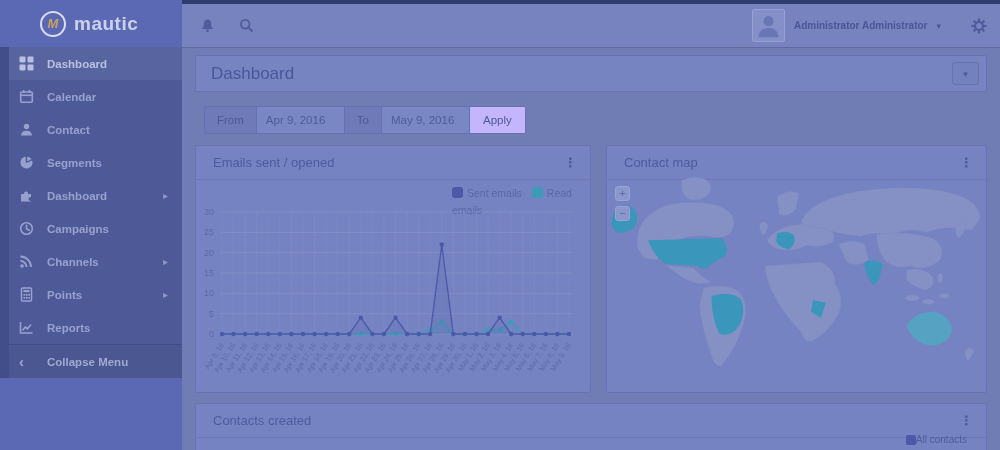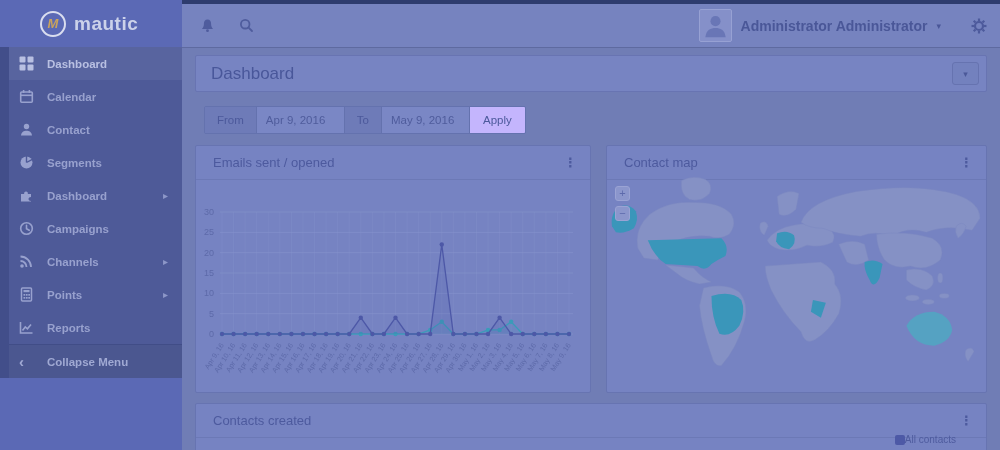--- a/index.html
+++ b/index.html
@@ -27,21 +27,21 @@
   .collapse-item .mi-icon { font-size:15px; font-weight:bold; line-height:10px; }
 
   
   .topbar { position:absolute; left:182px; top:0; width:818px; height:47px; background:#7683bf;
     border-top:4px solid #2e3c6e; display:flex; align-items:center; padding:0 12px 0 18px;
     box-shadow:0 1px 0 rgba(40,50,100,.25); }
   .tb-icon { color:#4f5c9d; margin-right:24px; cursor:pointer; display:flex; }
   .tb-right { margin-left:auto; display:flex; align-items:center; gap:9px; }
   .avatar { width:33px; height:33px; background:#8590c9; border:1px solid #97a1d3; border-radius:2px;
     display:flex; align-items:center; justify-content:center; cursor:pointer; }
-  .user-name { font-size:14px; font-weight:bold; color:#4a5798; cursor:pointer; }
+  .user-name { font-size:10px; font-weight:bold; color:#4a5798; cursor:pointer; }
   .caret { font-size:9px; color:#4a5798; }
   .gear { margin-left:20px; color:#4d5a9c; cursor:pointer; display:flex; }
 
   
   .content { position:absolute; left:182px; top:47px; width:818px; height:403px; overflow:hidden; }
   .page-header { position:absolute; left:13px; top:8px; width:792px; height:37px; background:#7784c2;
     border:1px solid #6874b2; border-radius:2px; display:flex; align-items:center; padding:0 7px 0 15px; }
   .page-title { font-size:17px; color:#49579a; font-weight:500; }
   .ph-btn { margin-left:auto; width:27px; height:23px; border:1px solid #6673b0; background:#7381be;
     border-radius:3px; color:#4b5899; font-size:9px; display:flex; align-items:center; justify-content:center; cursor:pointer; }
@@ -71,21 +71,21 @@
   .leg-box { display:inline-block; width:11px; height:11px; border-radius:3px; margin:0 4px -1px 10px; }
   .leg-item:first-child .leg-box { margin-left:0; }
 
   .chart-svg { position:absolute; left:0; top:56px; }
 
   .map-svg { position:absolute; left:3px; top:30px; }
   .map-zoom { position:absolute; left:8px; width:15px; height:15px; background:#8b96cc; border:1px solid #9aa3d4;
     border-radius:3px; color:#5d6aac; font-size:11px; line-height:13px; text-align:center; cursor:pointer; }
   .zoom-in { top:40px; } .zoom-out { top:60px; }
 
-  .contacts-legend { position:absolute; right:30px; top:30px; display:flex; align-items:center; gap:0; }
+  .contacts-legend { position:absolute; right:19px; top:30px; display:flex; align-items:center; gap:0; }
   .contacts-legend .leg-box { margin:0; width:10px; height:10px; border-radius:2px; }
   .contacts-legend span.lbl { font-size:10px; color:#4e5b9e; }
 </style>
 </head>
 <body>
 
 <div class="sidebar">
   <div class="logo-area">
     <div class="logo-circle">
       <span>M</span>
@@ -249,20 +249,21 @@
     <span class="f-label">To</span>
     <input class="f-input" readonly="" value="May 9, 2016" style="">
     <span class="f-apply">Apply</span>
   </div>
 
   <div class="panel panel-emails">
     <div class="panel-header">
       <span class="panel-title">Emails sent / opened</span>
       <span class="dots">⋮</span>
     </div>
+    <div class="legend" id="emails-legend"><span class="leg-item"><span class="leg-box" style="background: rgb(77, 88, 167);"></span>Sent emails</span><span class="leg-item"><span class="leg-box" style="background: rgb(59, 155, 185);"></span>Read emails</span></div>
     <svg class="chart-svg" id="emails-chart" width="394" height="188" viewBox="0 0 394 188">
         <line x1="24" y1="132" x2="377" y2="132" stroke="#8995cd" stroke-opacity="0.55" stroke-width="1"></line>
         <text x="18" y="135" text-anchor="end" font-size="9" fill="#5d6aa9">0</text>
         <line x1="24" y1="111.66666666666667" x2="377" y2="111.66666666666667" stroke="#8995cd" stroke-opacity="0.55" stroke-width="1"></line>
         <text x="18" y="114.66666666666667" text-anchor="end" font-size="9" fill="#5d6aa9">5</text>
         <line x1="24" y1="91.33333333333334" x2="377" y2="91.33333333333334" stroke="#8995cd" stroke-opacity="0.55" stroke-width="1"></line>
         <text x="18" y="94.33333333333334" text-anchor="end" font-size="9" fill="#5d6aa9">10</text>
         <line x1="24" y1="71" x2="377" y2="71" stroke="#8995cd" stroke-opacity="0.55" stroke-width="1"></line>
         <text x="18" y="74" text-anchor="end" font-size="9" fill="#5d6aa9">15</text>
         <line x1="24" y1="50.66666666666667" x2="377" y2="50.66666666666667" stroke="#8995cd" stroke-opacity="0.55" stroke-width="1"></line>

